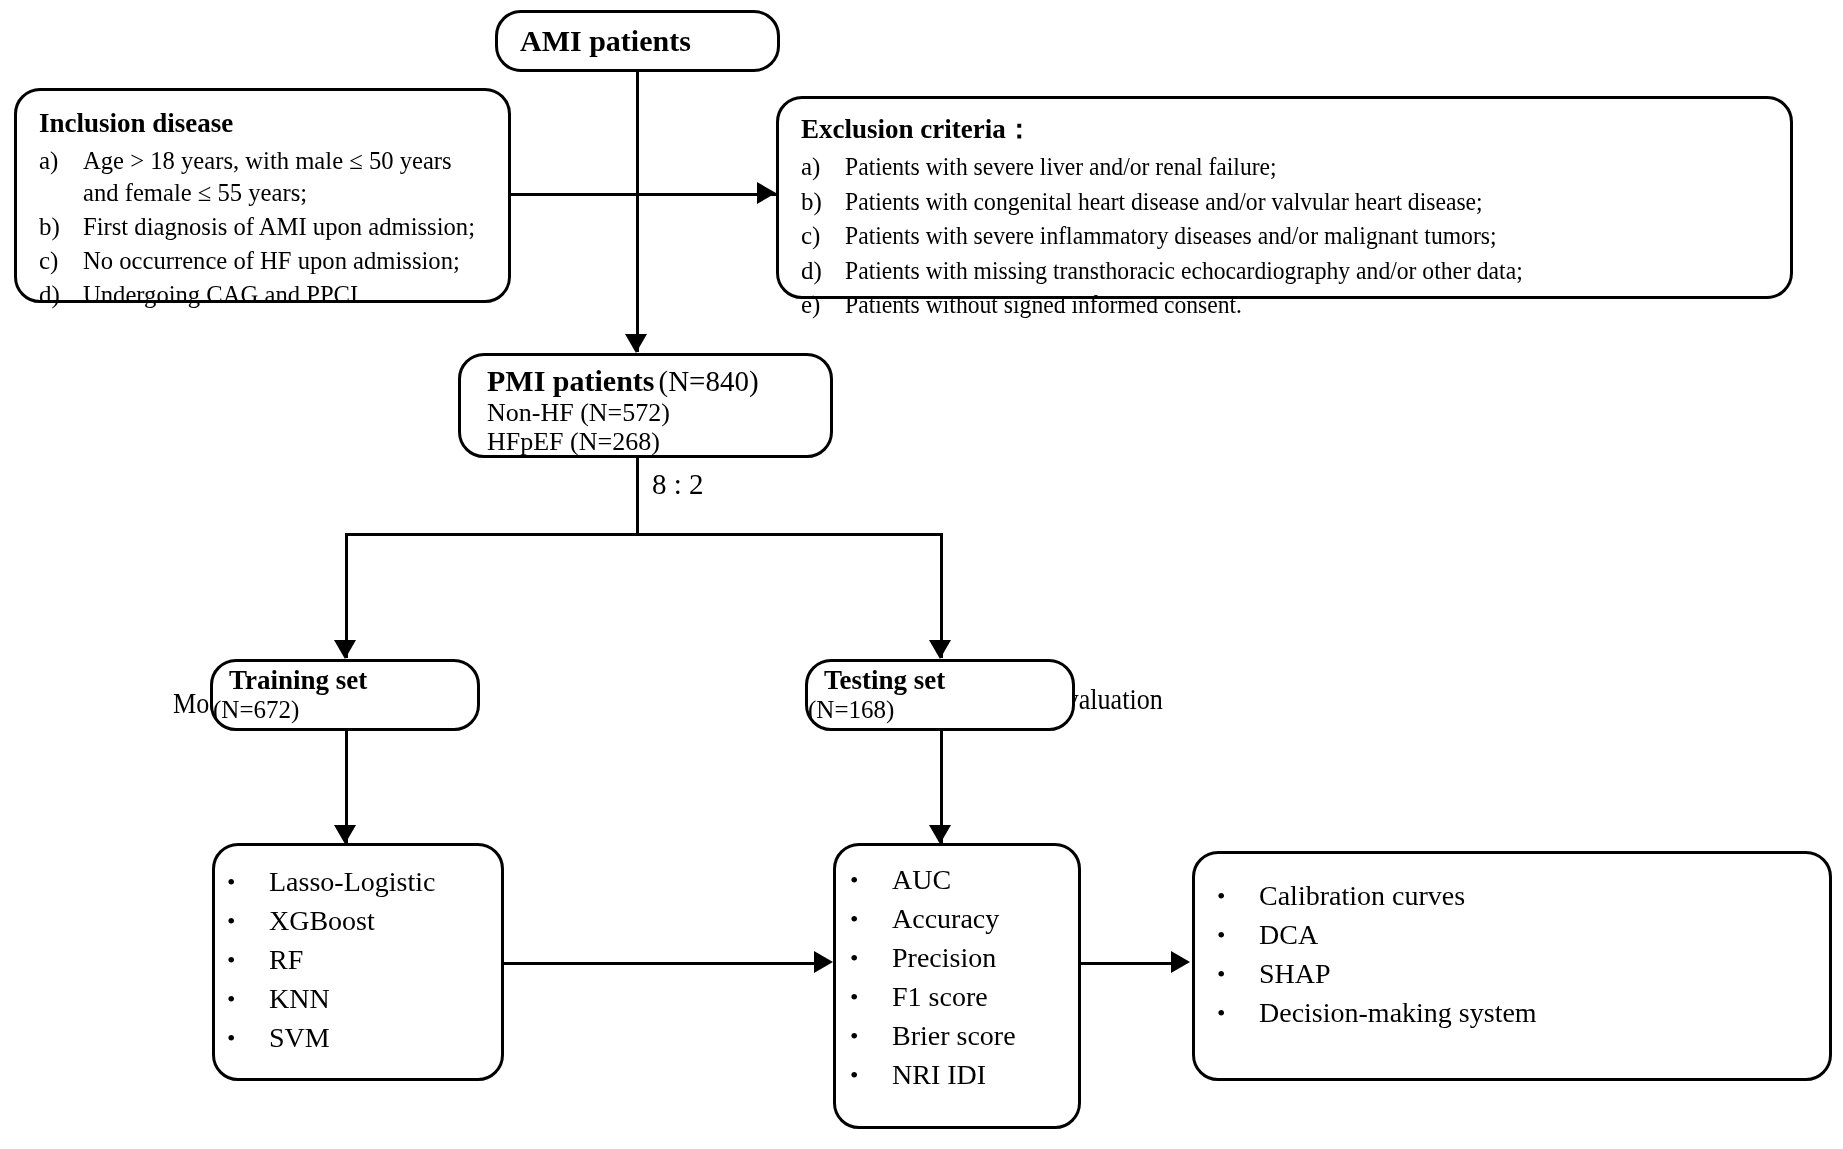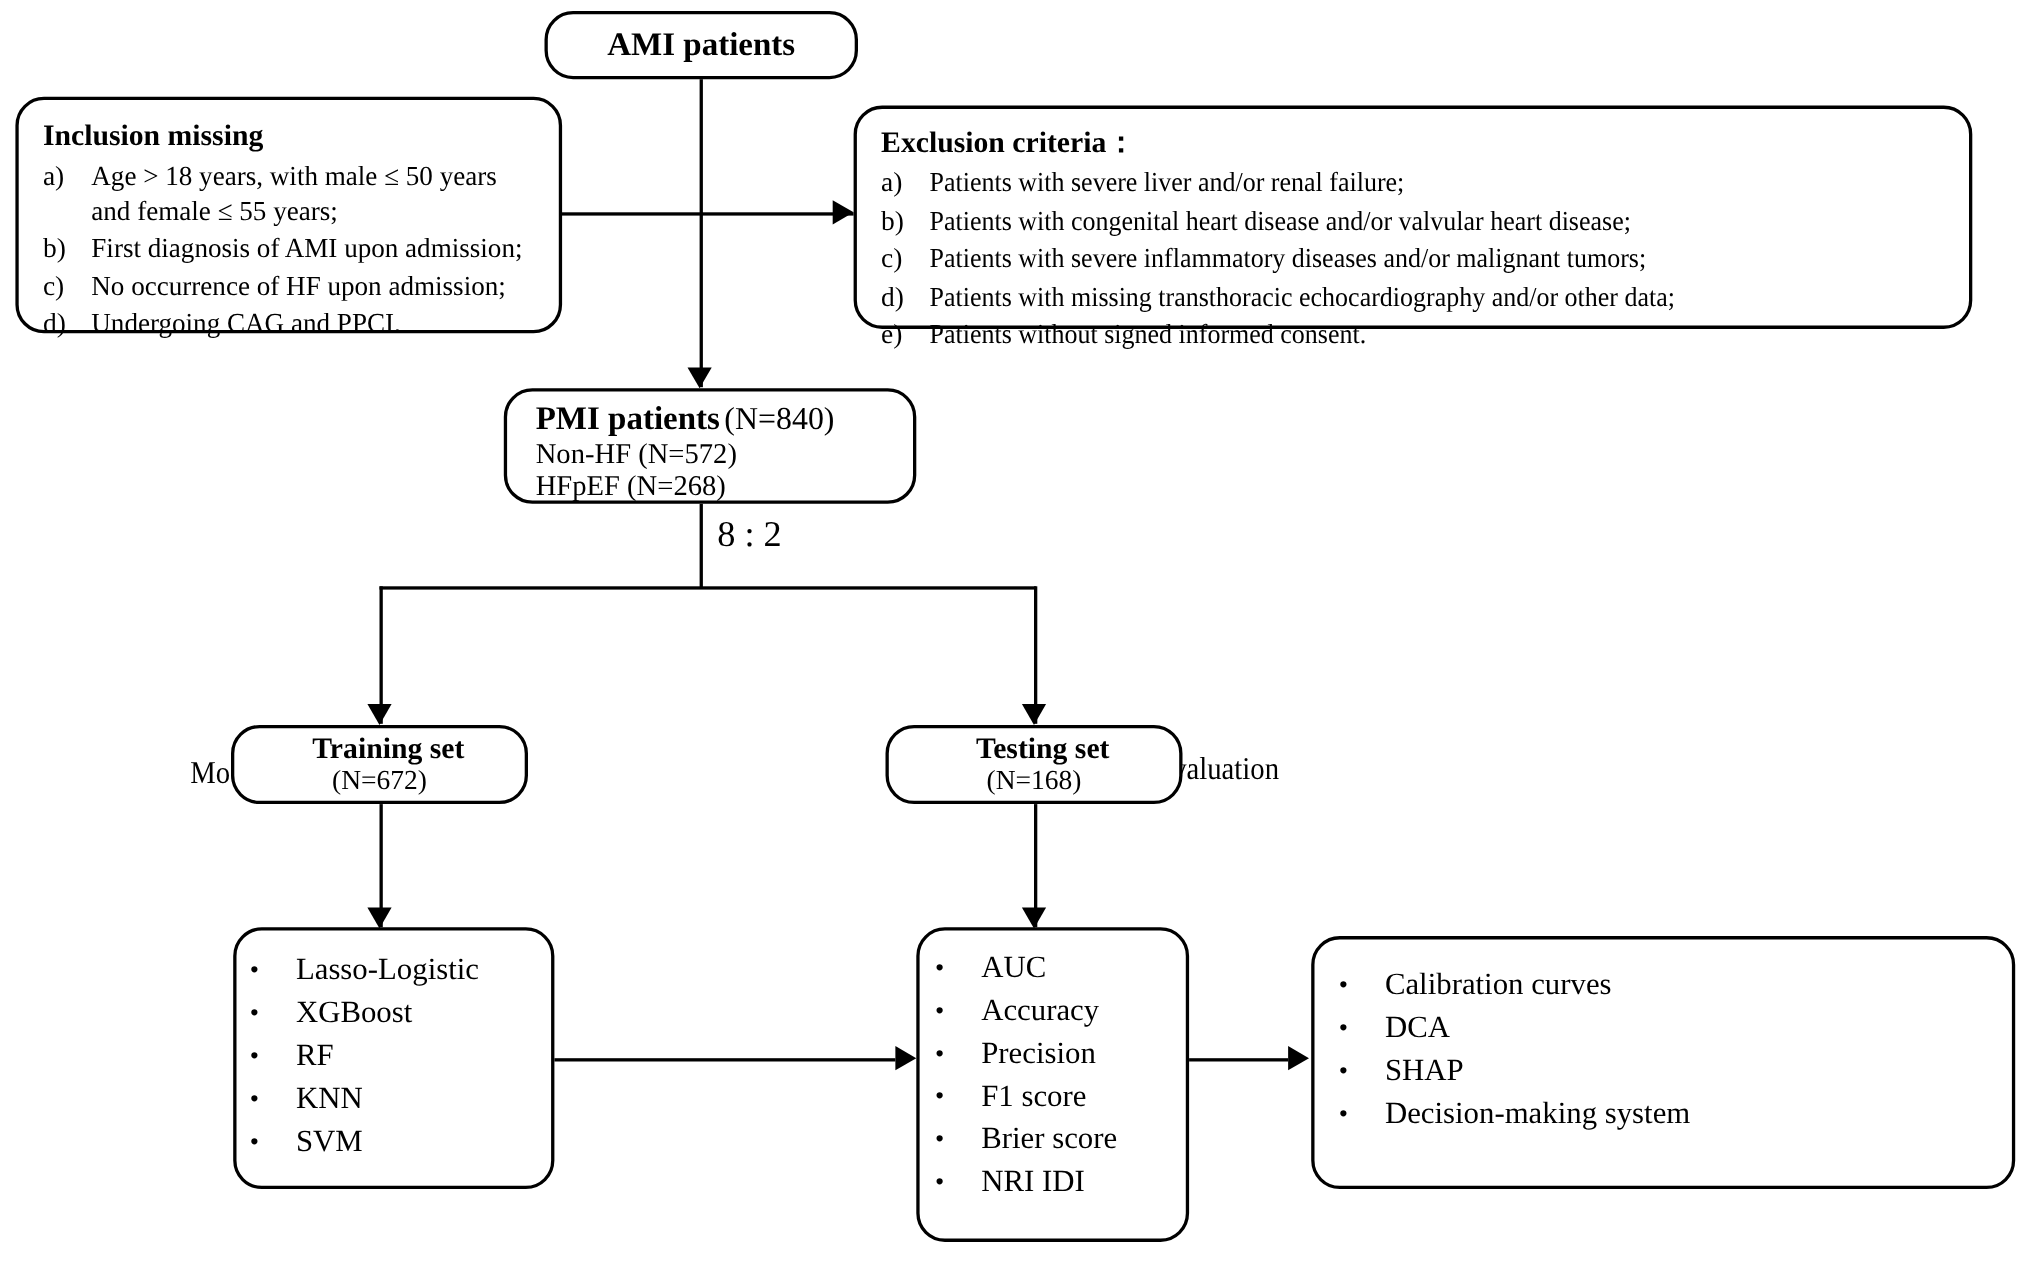--- a/index.html
+++ b/index.html
@@ -22,21 +22,21 @@
     position: absolute;
     box-sizing: border-box;
     border: 3.5px solid #000;
     border-radius: 26px;
     background: #fff;
     z-index: 5;
   }
   .box-center {
     display: flex;
     flex-direction: column;
-    align-items: center;
+    align-items: flex-start;
     justify-content: center;
     text-align: center;
   }
   .box-pad {
     padding: 12px 22px;
   }
   
   .ttl {
     font-weight: bold;
     font-size: 30px;
@@ -154,21 +154,21 @@
     width: 0;
     height: 0;
     border-top: 11px solid transparent;
     border-bottom: 11px solid transparent;
     border-right: 19px solid #000;
     z-index: 2;
   }
   
   .edge-lbl {
     position: absolute;
-    font-size: 33px;
+    font-size: 29px;
     white-space: nowrap;
     z-index: 4;
     background: #fff;
     padding: 0 4px;
   }
   .edge-lbl-cond {
     position: absolute;
     font-size: 29px;
     white-space: nowrap;
     z-index: 4;
@@ -185,21 +185,21 @@
 <div id="canvas">
 
   <div class="box box-center box-pad" id="ami-patients-box" style="left:495px; top:10px; width:285px; height:62px;">
     <div class="ttl">AMI patients</div>
   </div>
 
   <div class="vline" style="left:636px; top:72px; height:280px;"></div>
   <div class="arrow-down" style="left:625px; top:334px;"></div>
 
   <div class="box" id="inclusion-criteria-box" style="left:14px; top:88px; width:497px; height:215px; padding:16px 20px 10px 22px;">
-    <div class="hdr">Inclusion missing</div>
+    <div class="hdr">Inclusion disease</div>
     <ul class="crit-list">
       <li>
         <span class="crit-lbl">a)</span>
         <span class="crit-txt">Age &gt; 18 years, with male ≤ 50 years and female ≤ 55 years;</span>
       </li>
       <li>
         <span class="crit-lbl">b)</span>
         <span class="crit-txt">First diagnosis of AMI upon admission;</span>
       </li>
       <li>

